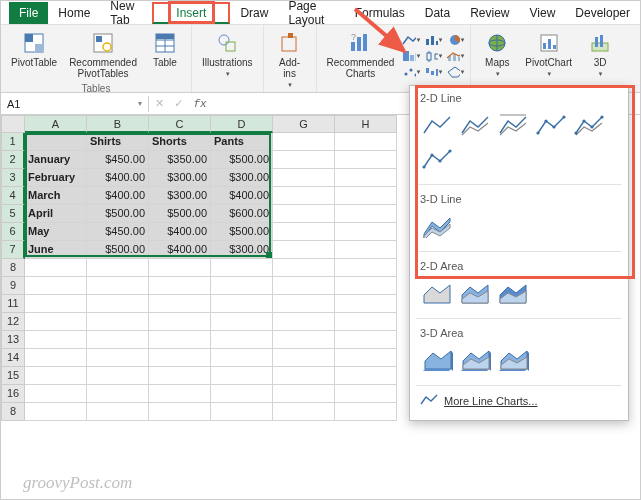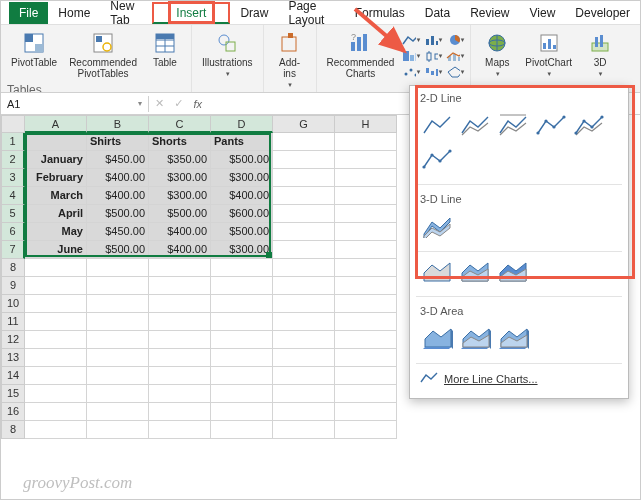--- a/index.html
+++ b/index.html
@@ -11,45 +11,45 @@
 .menu-tab.file { background: #107c41; color: #fff; }
 .menu-tab.active { border: 2px solid #ed5a45; padding: 2px 22px; color: #107c41; border-bottom: 2px solid #107c41; }
 
 
 .ribbon { display: flex; height: 68px; background: #f3f3f3; border-bottom: 1px solid #d0d0d0; overflow: hidden; }
 .ribbon-group { display: flex; flex-direction: column; justify-content: space-between; border-right: 1px solid #e3e3e3; padding: 4px 6px 2px; position: relative; }
 .ribbon-row { display: flex; align-items: flex-start; gap: 4px; flex: 1; }
 .rbtn { display: flex; flex-direction: column; align-items: center; justify-content: flex-start; padding: 2px 4px; font-size: 10px; color: #333; text-align: center; gap: 2px; cursor: pointer; min-width: 40px; }
 .rbtn .ico { width: 24px; height: 24px; display: flex; align-items: center; justify-content: center; }
 .rbtn .lbl { line-height: 1.1; }
-.group-label { font-size: 12px; color: #666; text-align: left; padding-top: 2px; }
+.group-label { font-size: 10px; color: #666; text-align: center; padding-top: 2px; }
 .small-stack { display: flex; flex-direction: column; gap: 2px; }
 .small-ico { width: 18px; height: 14px; display: flex; align-items: center; justify-content: center; cursor: pointer; }
 .caret::after { content: "▾"; font-size: 7px; color: #555; margin-left: 1px; }
 
 
 .namebar { display: flex; align-items: center; height: 22px; border-bottom: 1px solid #d0d0d0; background: #fff; }
 .namebox { width: 148px; border-right: 1px solid #d0d0d0; padding: 2px 6px; font-size: 11px; display: flex; justify-content: space-between; align-items: center; text-align: right; }
 .namebox .dd { color: #888; font-size: 8px; }
 .fxarea { display: flex; align-items: center; padding: 0 6px; gap: 10px; }
-.fx { font-style: italic; font-family: Liberation Sans, sans-serif; color: #666; }
+.fx { font-style: italic; font-family: Liberation Mono, monospace; color: #666; }
 
 
 .grid { position: relative; }
 .colhead-row { display: flex; height: 18px; }
 .corner { width: 24px; height: 18px; background: #e6e6e6; border: 1px solid #ccc; }
 .colhead { width: 62px; height: 18px; background: #e6e6e6; border: 1px solid #ccc; border-left: none; text-align: center; font-size: 11px; line-height: 16px; color: #333; }
 .colhead.sel { background: #d3e7da; border-bottom: 2px solid #107c41; }
 .row { display: flex; height: 18px; }
 .rowhead { width: 24px; background: #e6e6e6; border: 1px solid #ccc; border-top: none; text-align: center; font-size: 11px; line-height: 16px; color: #333; }
 .rowhead.sel { background: #d3e7da; border-right: 2px solid #107c41; }
 .cell { width: 62px; height: 18px; border-right: 1px solid #d4d4d4; border-bottom: 1px solid #d4d4d4; padding: 0 3px; font-size: 11px; line-height: 17px; overflow: hidden; white-space: nowrap; }
 .cell.hdr { font-weight: bold; background: #d9d9d9; }
 .cell.data-row { background: #d9d9d9; text-align: right; }
-.cell.lbl-col { background: #d9d9d9; font-weight: bold; text-align: right; }
+.cell.lbl-col { background: #d9d9d9; font-weight: bold; text-align: left; }
 
 
 .selection-border { position: absolute; border: 2px solid #107c41; pointer-events: none; }
 .sel-handle { position: absolute; width: 6px; height: 6px; background: #107c41; bottom: -3px; right: -3px; }
 
 
 .chart-panel { position: absolute; top: 84px; left: 408px; width: 220px; background: #fff; border: 1px solid #bbb; box-shadow: 0 3px 10px rgba(0,0,0,0.25); z-index: 50; padding-bottom: 6px; }
 .chart-section-title { font-size: 11px; color: #555; padding: 6px 10px 4px; }
 .chart-icons { display: flex; flex-wrap: wrap; gap: 4px; padding: 2px 10px 8px; }
 .chart-ico { width: 34px; height: 30px; border: 1px solid transparent; display: flex; align-items: center; justify-content: center; cursor: pointer; }
@@ -369,29 +369,20 @@
     <div class="row">
       <div class="rowhead">9</div>
       <div class="cell"></div>
       <div class="cell"></div>
       <div class="cell"></div>
       <div class="cell"></div>
       <div class="cell"></div>
       <div class="cell"></div>
     </div>
     <div class="row">
-      <div class="rowhead">10</div>
-      <div class="cell"></div>
-      <div class="cell"></div>
-      <div class="cell"></div>
-      <div class="cell"></div>
-      <div class="cell"></div>
-      <div class="cell"></div>
-    </div>
-    <div class="row">
       <div class="rowhead">11</div>
       <div class="cell"></div>
       <div class="cell"></div>
       <div class="cell"></div>
       <div class="cell"></div>
       <div class="cell"></div>
       <div class="cell"></div>
     </div>
     <div class="row">
       <div class="rowhead">12</div>
@@ -506,20 +497,21 @@
     <div class="chart-section-title">3-D Line</div>
     <div class="chart-icons">
       <div class="chart-ico">
         <svg width="30" height="24">
           <polygon points="2,20 10,8 18,14 28,4 28,8 18,18 10,12 2,24" fill="#88b3e0" stroke="#3a6ea5"></polygon>
           <polygon points="2,22 10,14 18,18 28,10 28,14 18,22 10,18 2,26" fill="#bcd4ee" stroke="#888"></polygon>
         </svg>
       </div>
     </div>
     <hr>
+    <div class="chart-section-title">2-D Area</div>
     <div class="chart-icons">
       <div class="chart-ico">
         <svg width="30" height="24">
           <polygon points="2,22 2,14 10,6 18,12 28,4 28,22" fill="#d9d9d9" stroke="#3a6ea5"></polygon>
         </svg>
       </div>
       <div class="chart-ico">
         <svg width="30" height="24">
           <polygon points="2,22 2,14 10,6 18,12 28,4 28,22" fill="#88b3e0" stroke="#3a6ea5"></polygon>
           <polygon points="2,22 2,18 10,12 18,16 28,10 28,22" fill="#bcd4ee" stroke="#888"></polygon>

